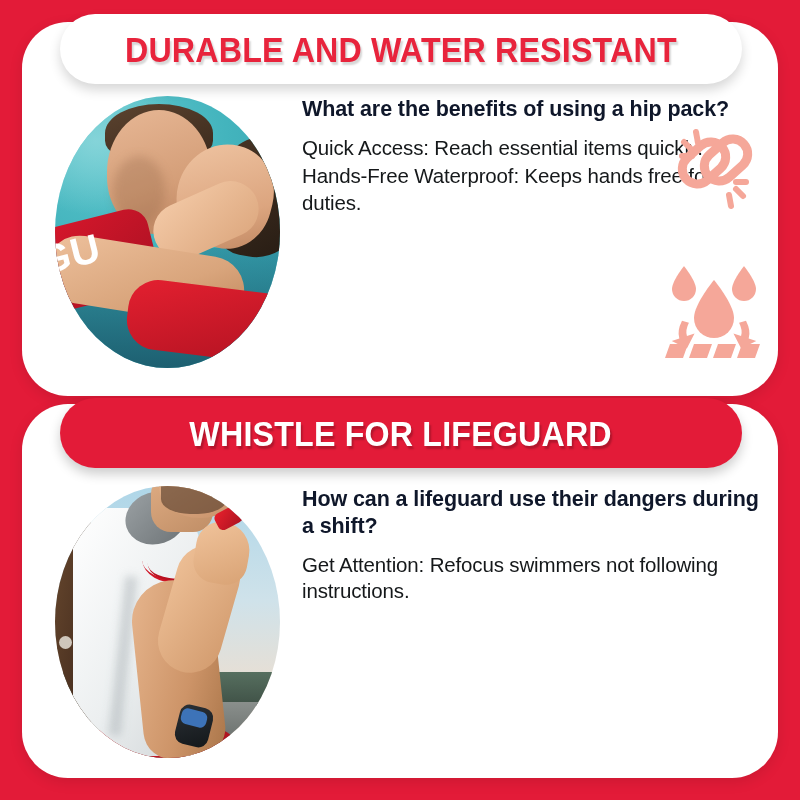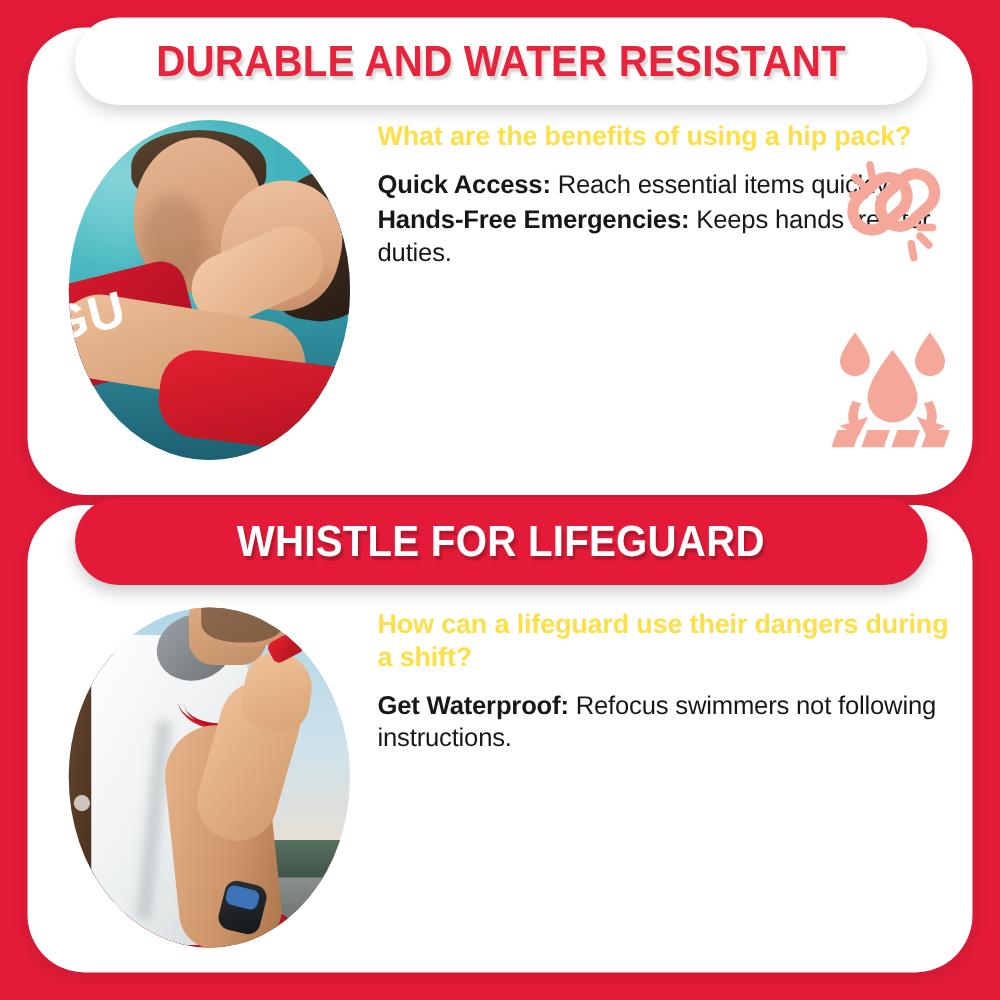--- a/index.html
+++ b/index.html
@@ -280,39 +280,39 @@
     background:linear-gradient(120deg,#e0202e,#a7131f);
   }
 
   
   .text-col{
     flex:1 1 auto;
     padding-left:22px;
     padding-right:10px;
   }
   .question{
-    color:#fde047;
+    color:#0f172a;
     font-family:"Liberation Sans", sans-serif;
     font-weight:bold;
     font-size:21.5px;
     line-height:1.26;
     margin:0 0 12px 0;
     letter-spacing:-.1px;
   }
   #section-2 .question{ font-size:21.5px; }
   .bullets{ margin:0; }
   .bullet{
     color:#15181A;
     font-family:"Liberation Sans", sans-serif;
     font-size:20.5px;
     line-height:1.28;
     margin:0 0 2px 0;
     letter-spacing:-.15px;
   }
-  .bullet b{ font-weight:bold; }
+  .bullet b{ font-weight:normal; }
 
   
   .deco{
     position:absolute;
     z-index:4;
   }
   #deco-chain{ left:664px; top:112px; width:100px; height:100px; }
   #deco-waterproof{ left:662px; top:248px; width:104px; height:110px; }
 </style>
 </head>
@@ -347,21 +347,21 @@
       <div class="ph1-gu">GU</div>
     </div>
 
     <div class="text-col">
       <p class="question">What are the benefits of using a hip pack?</p>
       <div class="bullets">
         <p class="bullet">
           <b>Quick Access:</b><span> Reach essential items quickly.</span>
         </p>
         <p class="bullet">
-          <b>Hands-Free Emergencies:</b><span> Keeps hands free for duties.</span>
+          <b>Hands-Free Waterproof:</b><span> Keeps hands free for duties.</span>
         </p>
       </div>
     </div>
   </div>
 
   <div class="deco" id="deco-chain">
     <svg width="100" height="100" viewBox="0 0 100 100">
       <g fill="none" stroke="#F5A799" stroke-width="9" stroke-linecap="round">
         <rect x="16" y="36" width="48" height="30" rx="15" transform="rotate(-42 40 51)"></rect>
         <rect x="38" y="33" width="48" height="30" rx="15" transform="rotate(-42 62 48)"></rect>
@@ -420,19 +420,19 @@
       <div class="ph2-hand"></div>
       <div class="ph2-whistle"></div>
       <div class="ph2-watch"></div>
       <div class="ph2-watch-face"></div>
     </div>
 
     <div class="text-col">
       <p class="question">How can a lifeguard use their dangers during a shift?</p>
       <div class="bullets">
         <p class="bullet">
-          <b>Get Waterproof:</b><span> Refocus swimmers not following instructions.</span>
+          <b>Get Attention:</b><span> Refocus swimmers not following instructions.</span>
         </p>
       </div>
     </div>
   </div>
 
 </div>
 
 </body></html>

